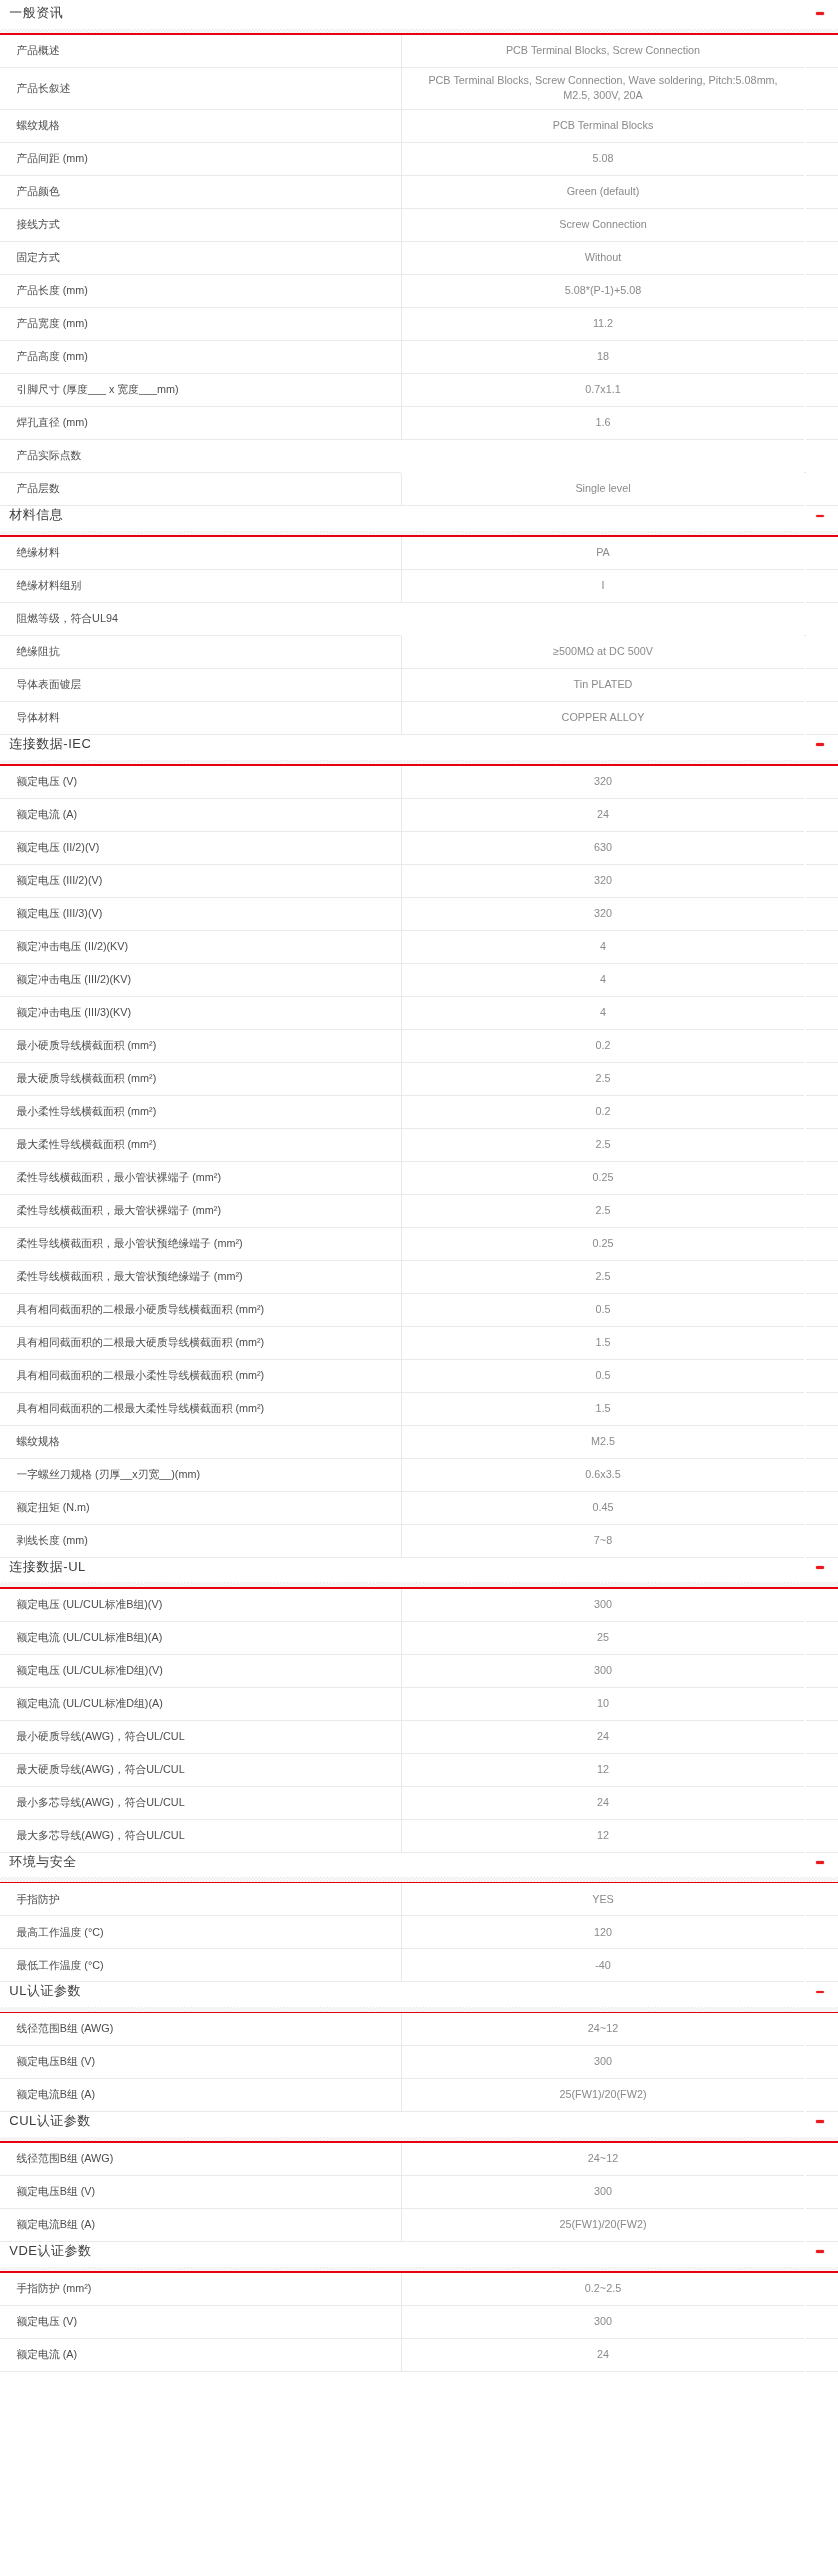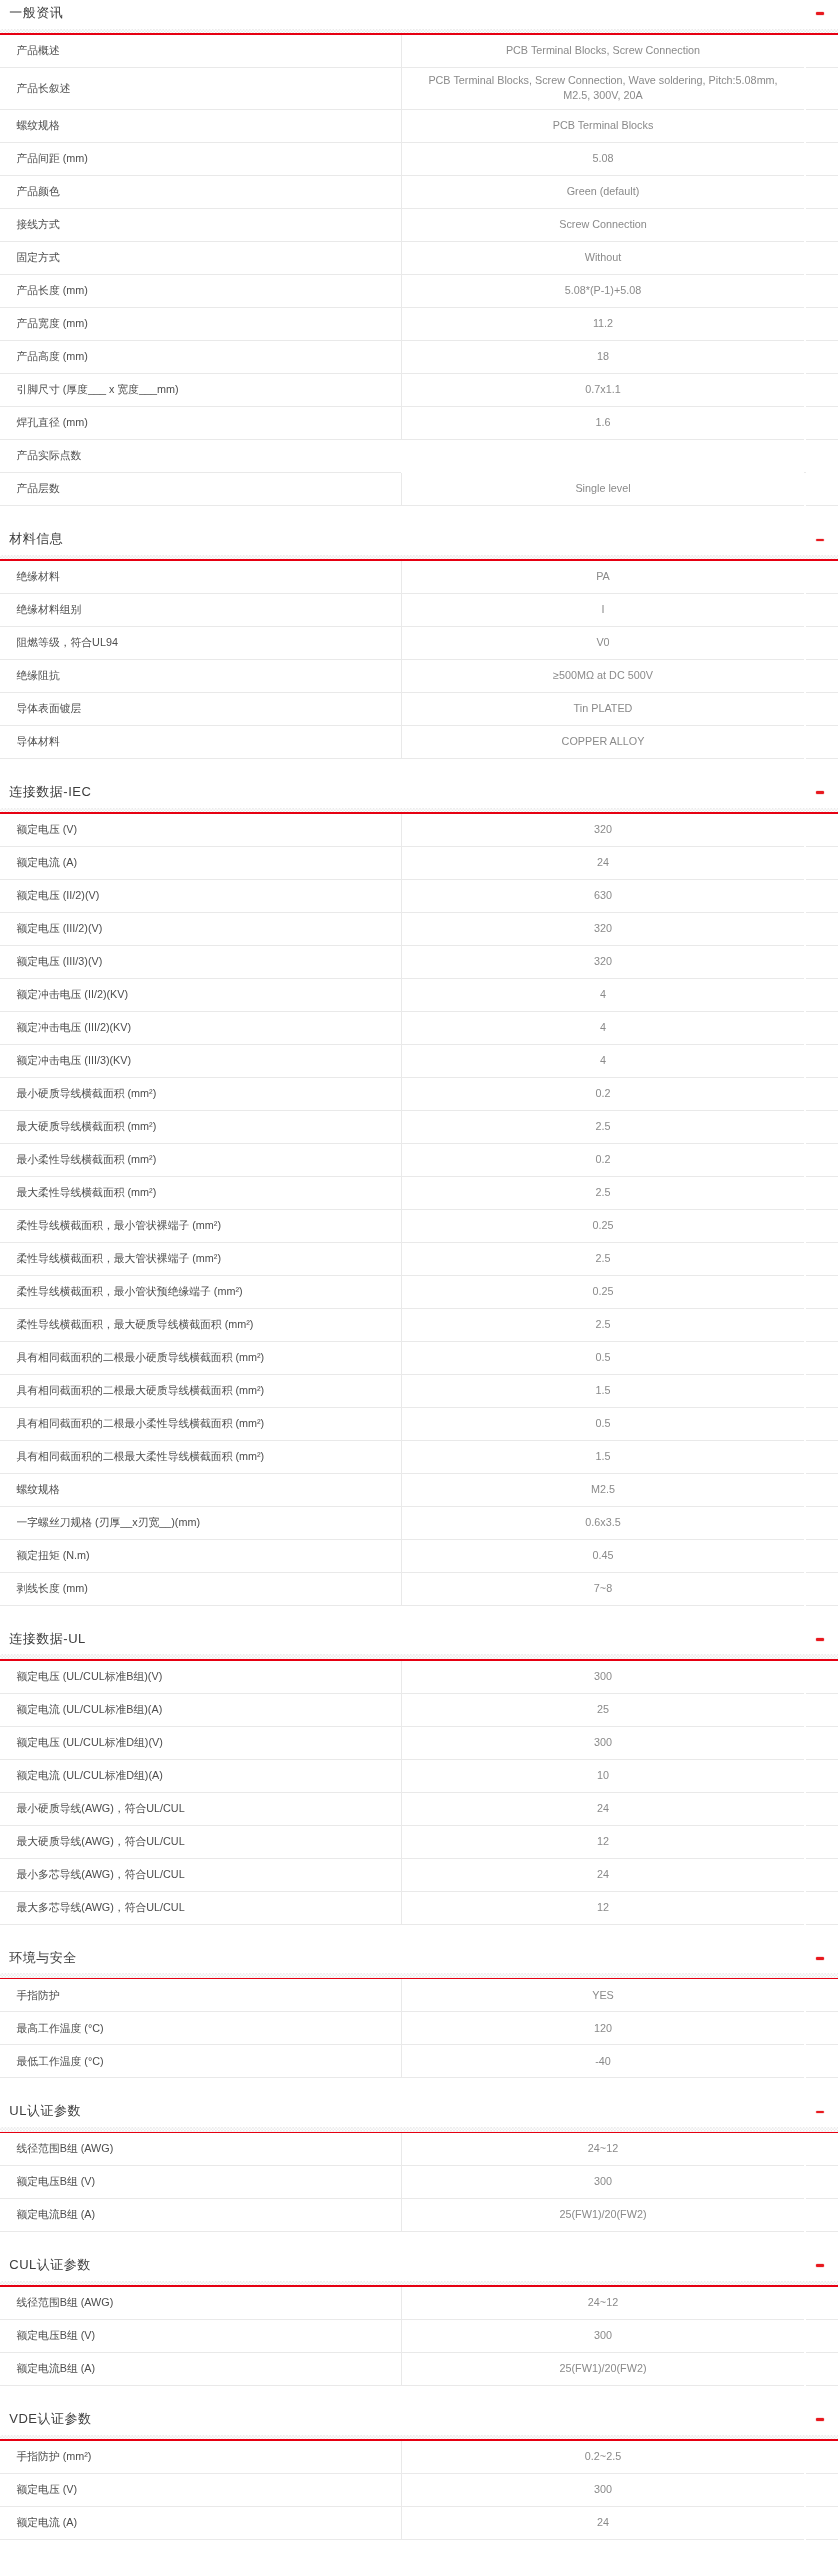--- a/index.html
+++ b/index.html
@@ -11,21 +11,21 @@
     --label-color:#4d4d4d;
     --value-color:#8a8a8a;
     --page-bg:#ffffff;
   }
   html,body{margin:0;padding:0;background:var(--page-bg);}
   body{
     width:839px;
     font-family:"Liberation Sans","DejaVu Sans",sans-serif;
     padding-bottom:12.4px;
   }
-  .section{margin-top:24px;}
+  .section{}
   .section:first-of-type{margin-top:4px;}
   .section-header{position:relative;padding:0 0 0 9.3px;}
   .section-title{
     font-size:13px;
     line-height:18.5px;
     color:var(--title-color);
     letter-spacing:0.5px;
   }
   .collapse-button{
     position:absolute;
@@ -197,21 +197,20 @@
         <div class="row-tail-cell"></div>
       </div>
       <div class="spec-row">
         <div class="spec-label-cell">绝缘材料组别</div>
         <div class="spec-value-cell">I</div>
         <div class="row-spacer-cell"></div>
         <div class="row-tail-cell"></div>
       </div>
       <div class="spec-row">
         <div class="spec-label-cell">阻燃等级，符合UL94</div>
-        <div class="spec-value-cell">V0</div>
         <div class="row-spacer-cell"></div>
         <div class="row-tail-cell"></div>
       </div>
       <div class="spec-row">
         <div class="spec-label-cell">绝缘阻抗</div>
         <div class="spec-value-cell">≥500MΩ at DC 500V</div>
         <div class="row-spacer-cell"></div>
         <div class="row-tail-cell"></div>
       </div>
       <div class="spec-row">
@@ -326,21 +325,21 @@
         <div class="row-spacer-cell"></div>
         <div class="row-tail-cell"></div>
       </div>
       <div class="spec-row">
         <div class="spec-label-cell">柔性导线横截面积，最小管状预绝缘端子 (mm²)</div>
         <div class="spec-value-cell">0.25</div>
         <div class="row-spacer-cell"></div>
         <div class="row-tail-cell"></div>
       </div>
       <div class="spec-row">
-        <div class="spec-label-cell">柔性导线横截面积，最大硬质导线横截面积 (mm²)</div>
+        <div class="spec-label-cell">柔性导线横截面积，最大管状预绝缘端子 (mm²)</div>
         <div class="spec-value-cell">2.5</div>
         <div class="row-spacer-cell"></div>
         <div class="row-tail-cell"></div>
       </div>
       <div class="spec-row">
         <div class="spec-label-cell">具有相同截面积的二根最小硬质导线横截面积 (mm²)</div>
         <div class="spec-value-cell">0.5</div>
         <div class="row-spacer-cell"></div>
         <div class="row-tail-cell"></div>
       </div>

